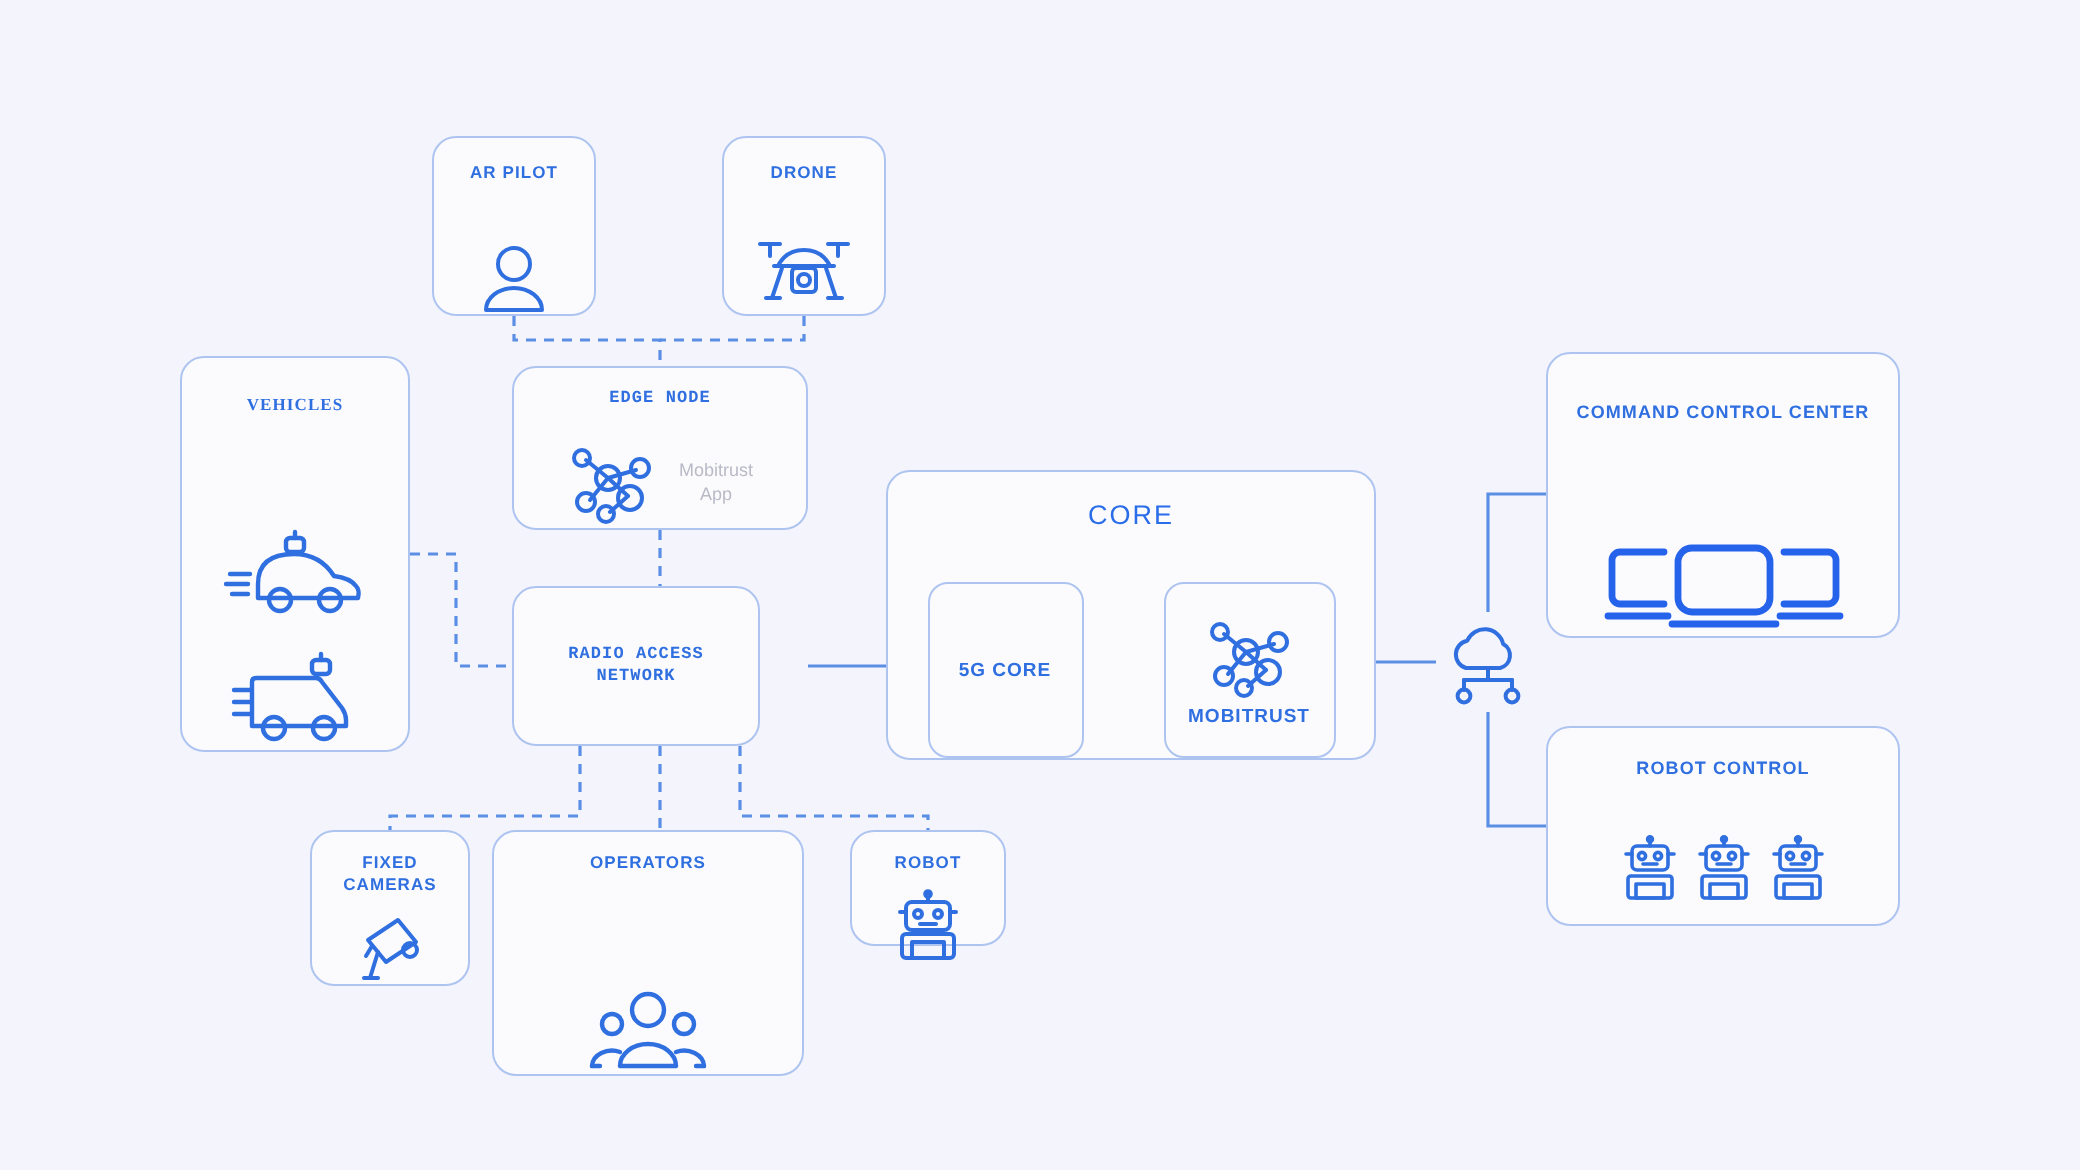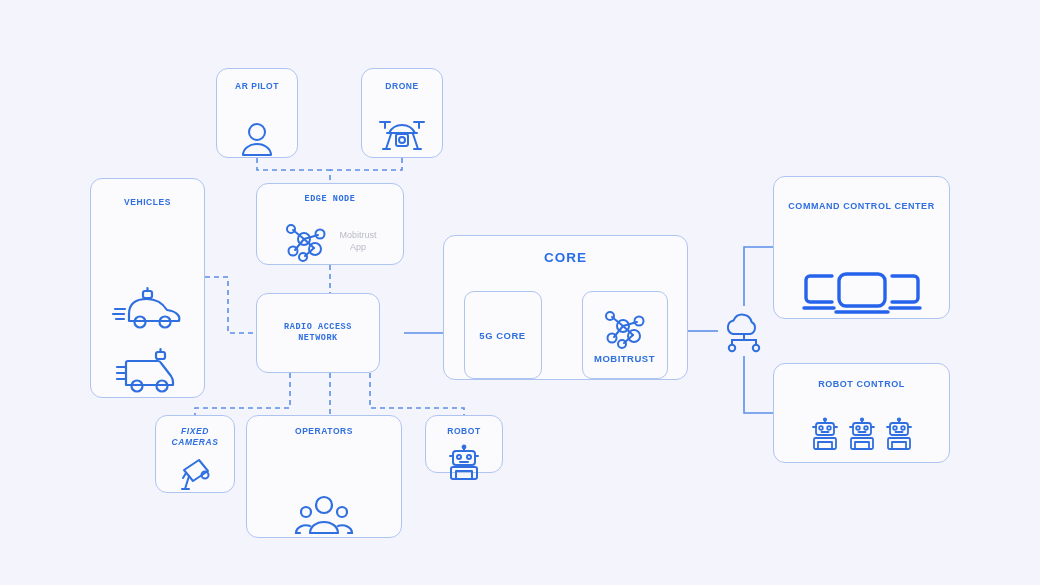--- a/index.html
+++ b/index.html
@@ -56,25 +56,25 @@
 
   .icon-wrap {
     display: flex;
     align-items: center;
     justify-content: center;
   }
 
   
   #ar-pilot        { left: 216px; top: 68px;  width: 82px;  height: 90px;  padding-top: 12px; }
   #drone           { left: 361px; top: 68px;  width: 82px;  height: 90px;  padding-top: 12px; }
-  #vehicles        { left: 90px;  top: 178px; width: 115px; height: 220px; padding-top: 18px; }
+  #vehicles        { left: 90px;  top: 178px; width: 115px; height: 198px; padding-top: 18px; font-family: Liberation Serif, serif; }
   #edge-node       { left: 256px; top: 183px; width: 148px; height: 82px;  padding-top: 10px; }
   #radio-access    { left: 256px; top: 293px; width: 124px; height: 80px;  justify-content: center; }
   #core            { left: 443px; top: 235px; width: 245px; height: 145px; padding-top: 14px; }
-  #fixed-cameras   { left: 155px; top: 415px; width: 80px;  height: 78px;  padding-top: 10px; font-style: italic; }
+  #fixed-cameras   { left: 155px; top: 415px; width: 80px;  height: 78px;  padding-top: 10px; }
   #operators       { left: 246px; top: 415px; width: 156px; height: 123px; padding-top: 10px; }
   #robot           { left: 425px; top: 415px; width: 78px;  height: 58px;  padding-top: 10px; }
   #command-center  { left: 773px; top: 176px; width: 177px; height: 143px; padding-top: 24px; }
   #robot-control   { left: 773px; top: 363px; width: 177px; height: 100px; padding-top: 15px; }
 
   
   #ar-pilot .node-label,
   #drone .node-label,
   #vehicles .node-label,
   #fixed-cameras .node-label,
@@ -100,21 +100,21 @@
     font-size: 9px;
     line-height: 1.3;
     text-align: center;
     white-space: pre-line;
   }
 
   
   #core .core-title {
     color: #2a6de8;
     font-size: 13.5px;
-    font-weight: bold;
+    font-weight: normal;
     letter-spacing: 1px;
   }
   .core-inner {
     display: flex;
     gap: 40px;
     margin-top: 12px;
     align-items: flex-start;
   }
   .core-sub {
     background: #fbfbfe;

